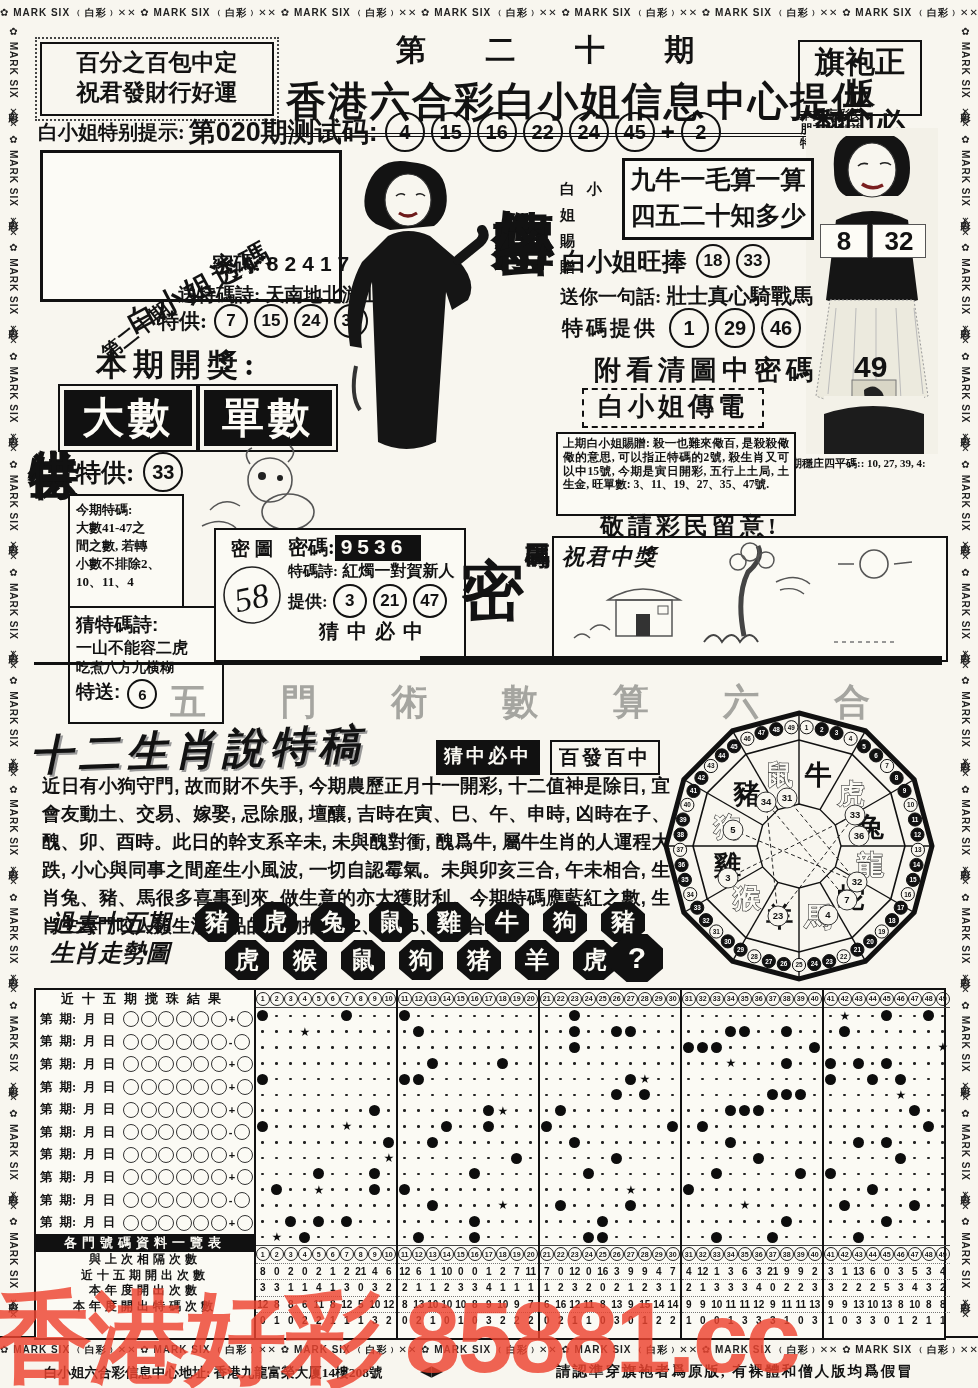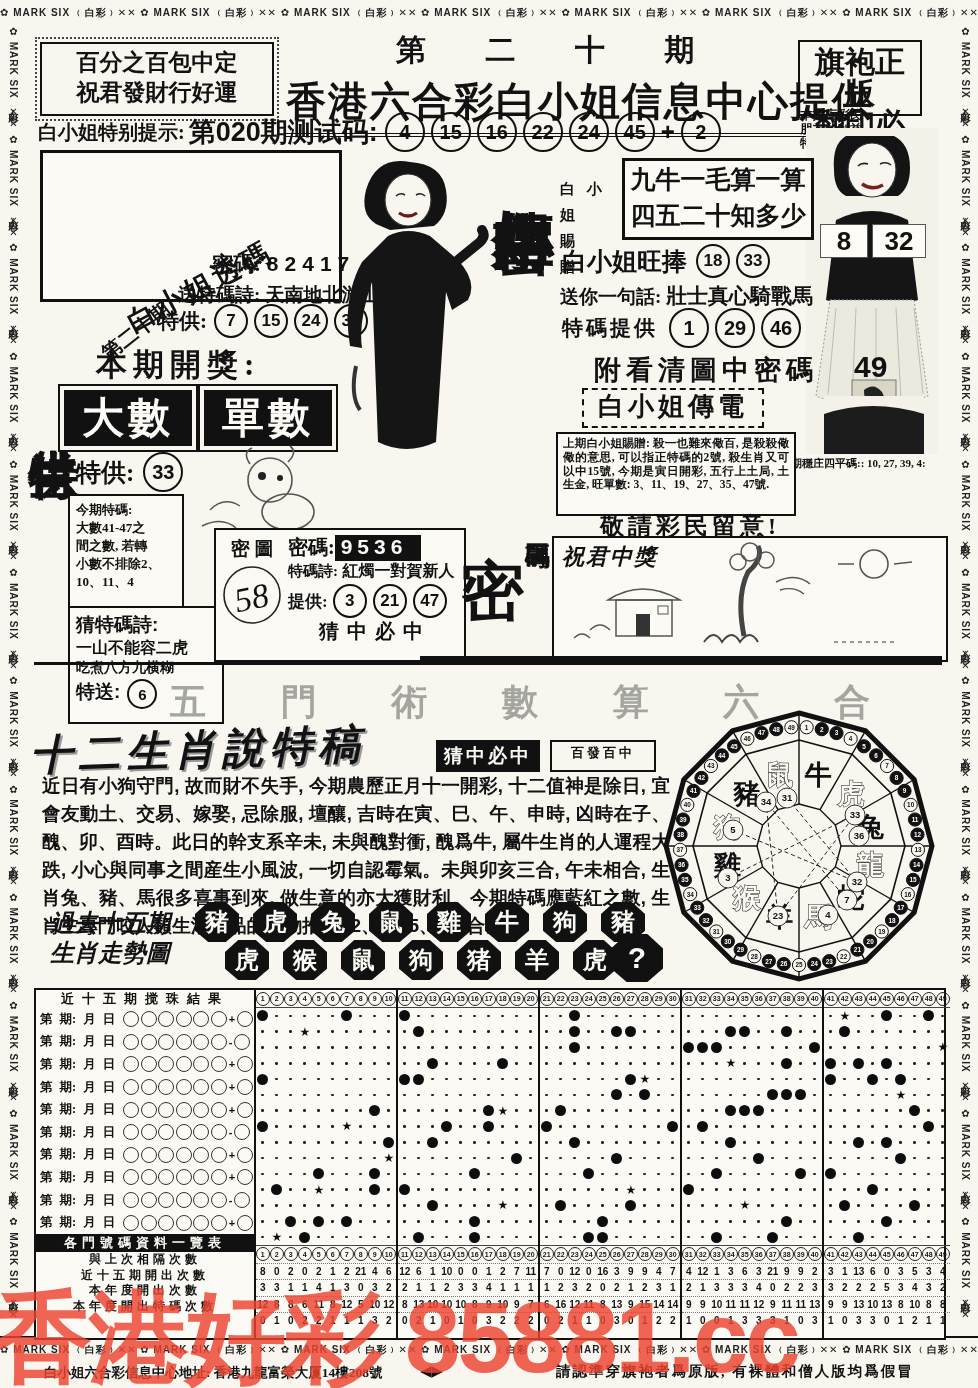--- a/index.html
+++ b/index.html
@@ -277,21 +277,21 @@
       <span>術</span>
       <span>數</span>
       <span>算</span>
       <span>六</span>
       <span>合</span>
     </div>
 
   <div class="abs serif b" style="left:30px;top:722px;font-size:42px;font-style:italic;letter-spacing:6px;transform:rotate(-2deg);text-shadow:2px 2px 0 #999;">十二生肖說特稿</div>
   <div class="abs" style="left:436px;top:740px;display:flex;gap:10px;">
     <span class="blackbox b" style="font-size:19px;padding:3px 8px;letter-spacing:3px;">猜中必中</span>
-    <span class="b" style="font-size:13px;padding:2px 19px;border:2.4px solid #111;letter-spacing:3px;">百發百中</span>
+    <span class="b" style="font-size:20px;padding:2px 7px;border:2.4px solid #111;letter-spacing:3px;">百發百中</span>
   </div>
 
   <div class="abs b" style="left:42px;top:772px;width:628px;font-size:18.6px;line-height:28px;text-align:justify;">近日有小狗守門, 故而財不失手, 今期農歷正月十一開彩, 十二值神是除日, 宜會友動土、交易、嫁娶, 忌除服, 壇釀, 吉時在寅、巳、午、申時, 凶時在子、醜、卯、酉時。此日的幹支系辛未, 未與醜對衝, 醜爲牛, 屬牛生肖的人運程大跌, 小心與同事之間産生小風波, 一切自認霉氣。未與卯亥三合, 午未相合, 生肖兔、豬、馬很多喜事到來, 做生意的亦大獲財利。今期特碼應藍紅之數, 生肖主專門咬人類生活用品的動物推介: 2、4、5、8組合。</div>
 
   <div class="abs" style="left:656px;top:708px;"><svg width="286" height="280">
         <polygon points="143,5 209.5,22.81862129666966 258.1813787033303,71.50000000000001 276,138 258.1813787033303,204.5 209.5,253.18137870333032 143,271 76.50000000000003,253.18137870333035 27.818621296669647,204.5 10,138.00000000000003 27.81862129666966,71.49999999999999 76.49999999999994,22.81862129666969" fill="none" stroke="#111" stroke-width="5"></polygon>
         <polygon points="143,32 196,46.201307198849506 234.7986928011505,85 249,138 234.7986928011505,191 196,229.79869280115048 143,244 90.00000000000003,229.7986928011505 51.20130719884949,191 37,138 51.201307198849506,84.99999999999999 89.99999999999994,46.201307198849534" fill="none" stroke="#111" stroke-width="1.6"></polygon>
         <polygon points="143,96 164,101.62693304105358 179.37306695894642,117 185,138 179.37306695894642,159 164,174.37306695894642 143,180 122.00000000000001,174.37306695894642 106.62693304105358,159 101,138 106.62693304105358,117 121.99999999999999,101.62693304105359" fill="none" stroke="#111" stroke-width="1.4"></polygon>
         <line x1="143" y1="96" x2="143" y2="5" stroke="#111" stroke-width="1.4"></line>
         <line x1="164" y1="101.62693304105358" x2="209.5" y2="22.81862129666966" stroke="#111" stroke-width="1.4"></line>

